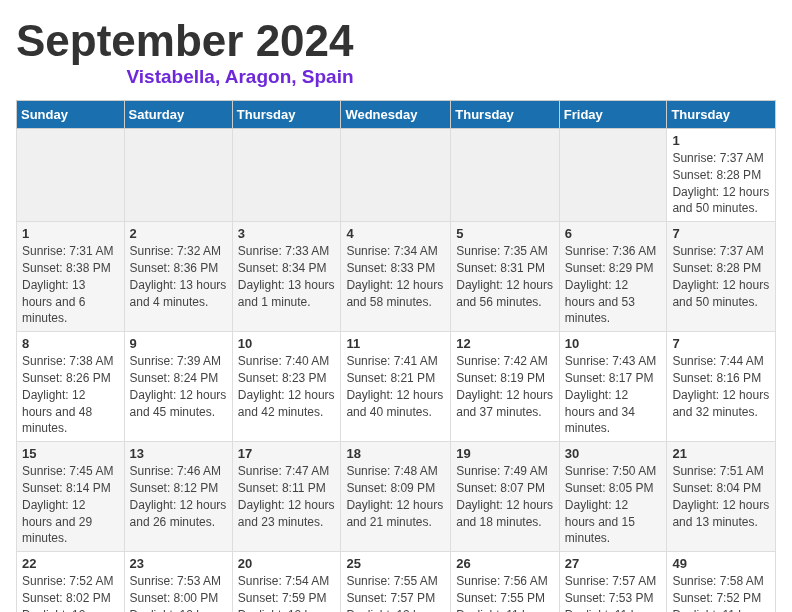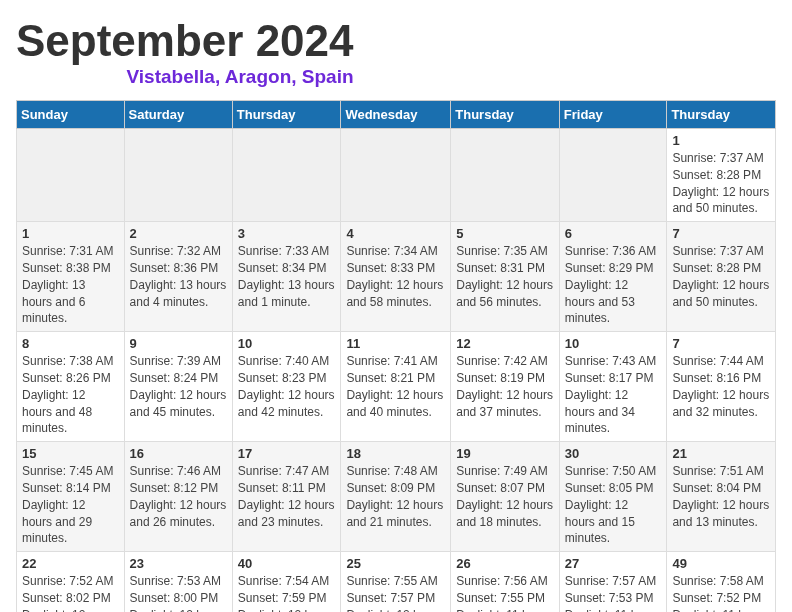--- a/index.html
+++ b/index.html
@@ -254,21 +254,21 @@
       <tr>
         <td>
         <span class="day-num">15</span>
         <div class="day-info">
           Sunrise: 7:45 AM<br>
           Sunset: 8:14 PM<br>
           Daylight: 12 hours and 29 minutes.
         </div>
       </td>
         <td>
-        <span class="day-num">16</span>
+        <span class="day-num">13</span>
         <div class="day-info">
           Sunrise: 7:46 AM<br>
           Sunset: 8:12 PM<br>
           Daylight: 12 hours and 26 minutes.
         </div>
       </td>
         <td>
         <span class="day-num">17</span>
         <div class="day-info">
           Sunrise: 7:47 AM<br>
@@ -320,21 +320,21 @@
       </td>
         <td>
         <span class="day-num">23</span>
         <div class="day-info">
           Sunrise: 7:53 AM<br>
           Sunset: 8:00 PM<br>
           Daylight: 12 hours and 7 minutes.
         </div>
       </td>
         <td>
-        <span class="day-num">40</span>
+        <span class="day-num">20</span>
         <div class="day-info">
           Sunrise: 7:54 AM<br>
           Sunset: 7:59 PM<br>
           Daylight: 12 hours and 4 minutes.
         </div>
       </td>
         <td>
         <span class="day-num">25</span>
         <div class="day-info">
           Sunrise: 7:55 AM<br>

